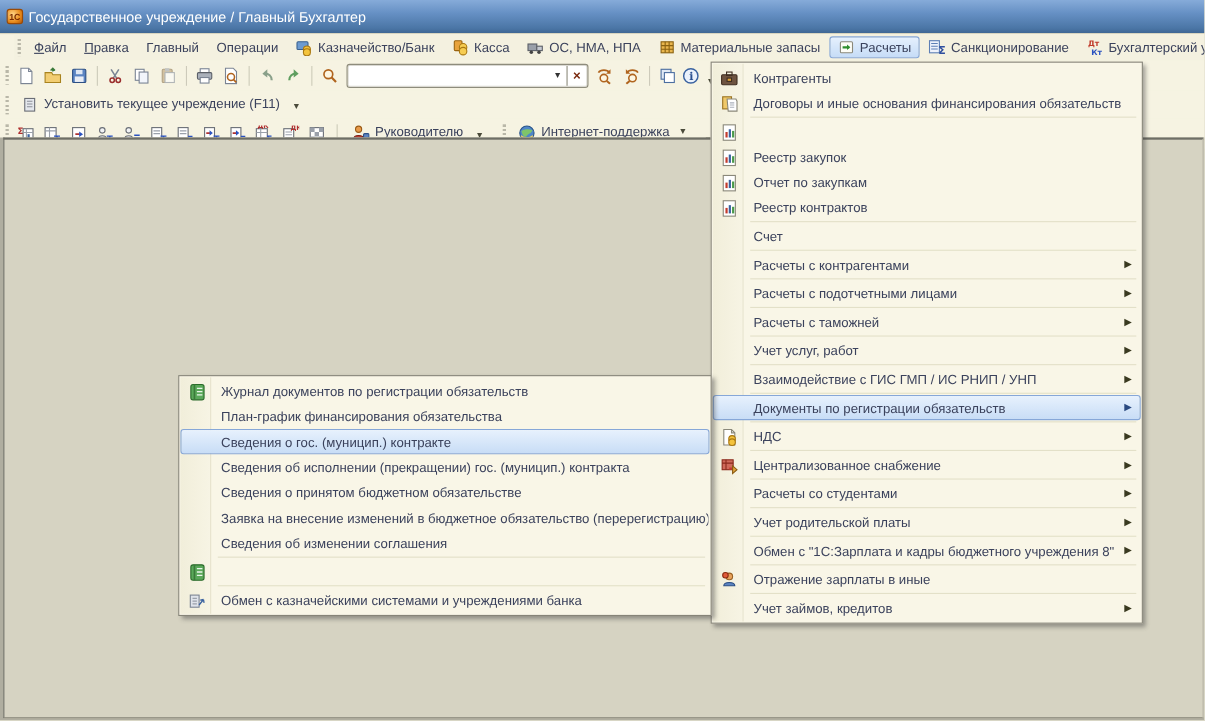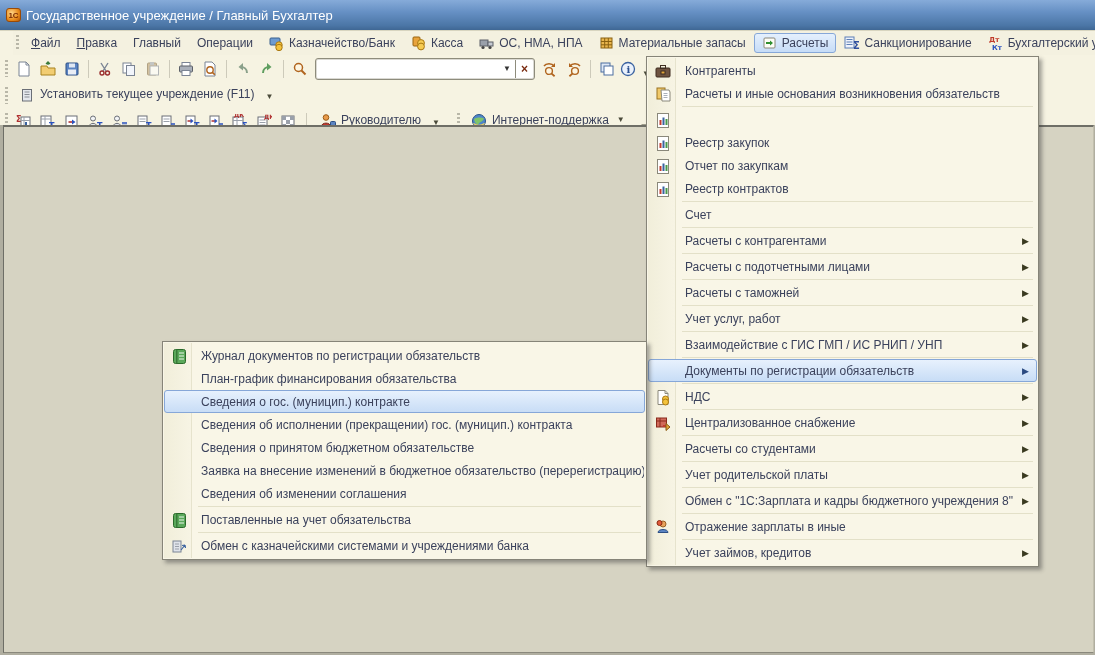--- a/index.html
+++ b/index.html
@@ -559,21 +559,21 @@
     <span>Контрагенты</span>
   </div>
   <div class="pitem">
     <span class="ico">
         <svg width="17" height="17">
           <rect x="2" y="2" width="8" height="11" fill="#f0c96a" stroke="#9a7220"></rect>
           <path d="M6 4h8l1 2v9H7z" fill="#fff" stroke="#8a887a"></path>
           <path d="M8.5 7.5h4M8.5 9.5h4M8.5 11.5h4" stroke="#aab0ba"></path>
         </svg>
       </span>
-    <span>Расчеты и иные основания возникновения обязательств</span>
+    <span>Договоры и иные основания финансирования обязательств</span>
   </div>
   <div class="psep"></div>
 
   <div class="pitem">
     <span class="ico">
         <svg width="17" height="17">
           <rect x="2.5" y="1.5" width="11" height="14" fill="#fff" stroke="#8a887a"></rect>
           <rect x="4.5" y="8" width="2" height="5" fill="#c23b2e"></rect>
           <rect x="7.5" y="5.5" width="2" height="7.5" fill="#3a62a0"></rect>
           <rect x="10.5" y="7" width="2" height="6" fill="#4a9a4a"></rect>
@@ -753,21 +753,20 @@
   </div>
   <div class="psep"></div>
   <div class="pitem">
     <span class="ico">
         <svg width="17" height="17">
           <rect x="2.5" y="1.5" width="12" height="14" rx="2" fill="#5aa85a" stroke="#2a6a2a"></rect>
           <rect x="5" y="1.5" width="1.5" height="14" fill="#3a7a3a"></rect>
           <path d="M8 5h5M8 8h5M8 11h5" stroke="#eaf5ea" stroke-width="1.2"></path>
         </svg>
       </span>
-    <span>Поставленные на учет обязательства</span>
   </div>
   <div class="psep"></div>
   <div class="pitem">
     <span class="ico">
         <svg width="17" height="17">
           <rect x="2" y="3" width="8" height="11" fill="#dfe3ea" stroke="#7b8494"></rect>
           <path d="M4 6h4M4 8.5h4M4 11h4" stroke="#9aa0aa"></path>
           <path d="M10 12l4-5M14 7l.5 3M14 7l-3 .5" stroke="#3a62a0" fill="none" stroke-width="1.2"></path>
         </svg>
       </span>

